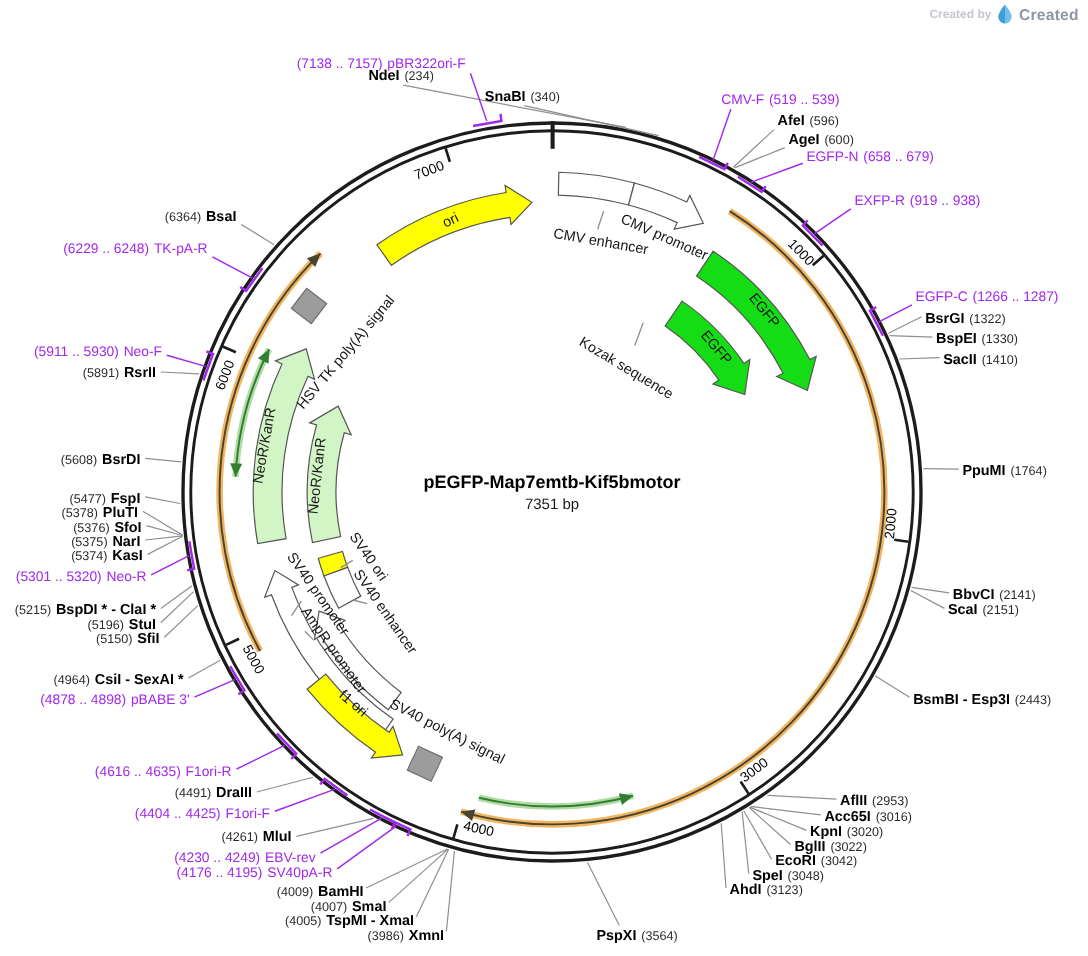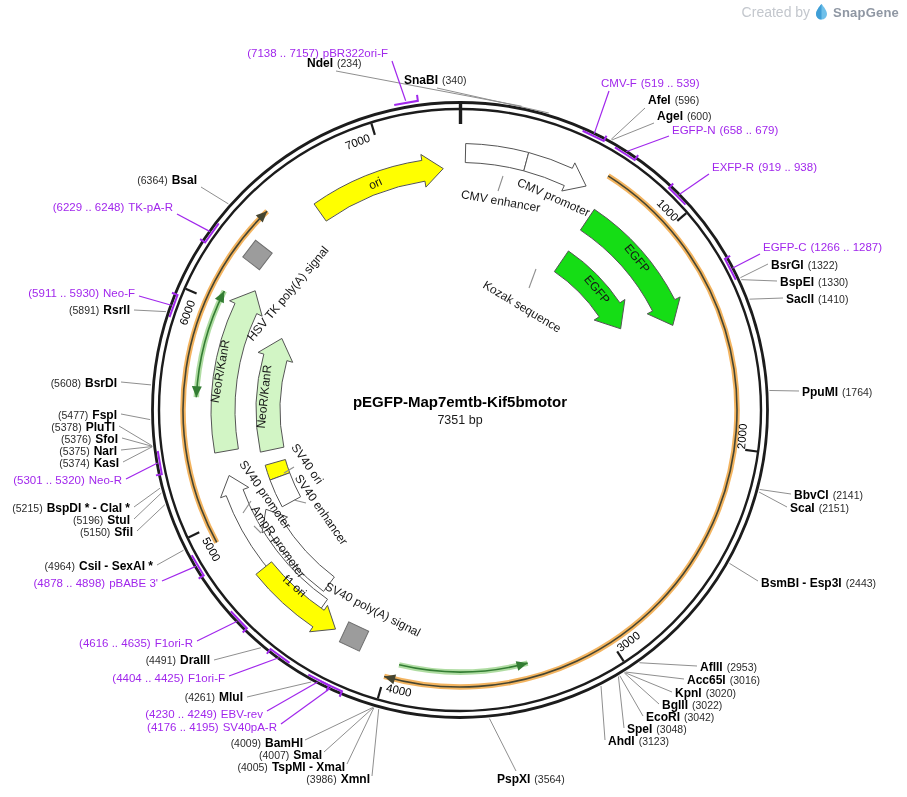--- a/index.html
+++ b/index.html
@@ -1,40 +1,40 @@
 <!DOCTYPE html>
 <html><head>
 <meta charset="utf-8">
 <style>
   html,body{margin:0;padding:0;background:#ffffff;}
   .stage{position:relative;width:907px;height:797px;background:#ffffff;overflow:hidden;
          font-family:"Liberation Sans", sans-serif;}
   .watermark{position:absolute;top:4px;right:8px;display:flex;align-items:center;gap:5px;z-index:5;}
-  .watermark .created{font-size:14px;color:#c3c7cd;}
+  .watermark .created{font-size:10px;color:#c3c7cd;font-weight:bold;}
   .watermark .brand{font-size:13px;font-weight:bold;color:#8f97a3;letter-spacing:.2px;}
   svg text{font-family:"Liberation Sans", sans-serif;}
   .ename{font-weight:bold;font-size:12px;fill:#000000;}
   .epos{font-size:10.5px;fill:#2b2b2b;}
   .prm{font-size:11.5px;}
   .flab{font-size:12px;fill:#161616;}
   .ticknum{font-size:11.5px;fill:#000000;}
   .pname{font-weight:bold;font-size:15px;fill:#000000;}
   .psize{font-size:12.5px;fill:#1a1a1a;}
 </style>
 </head>
 <body>
 
 <div class="stage">
   <div class="watermark">
     <span class="created">Created by</span>
     <svg width="13" height="16" viewBox="0 0 13 16">
       <path d="M6.5 0 C6.5 0 12 6.2 12 10 A5.5 5.5 0 1 1 1 10 C1 6.2 6.5 0 6.5 0 Z" fill="#6fc0ea"></path>
       <path d="M6.5 0 C6.5 0 1 6.2 1 10 A5.5 5.5 0 0 0 6.5 15.5 Z" fill="#3f9ed6"></path>
     </svg>
-    <span class="brand">SnapGene</span>
+    <span class="brand">Created</span>
   </div>
 
   <svg id="map" width="907" height="797" viewBox="0 0 907 797">
     <g id="layer-spans">
         <g>
           <path d="M608.1060357686472,175.91966727446703 A277,277 0 0 1 384.15181721523936,676.4133126708377" fill="none" stroke="#f2ae52" stroke-width="5.5" opacity="0.92"></path>
           <path d="M608.1060357686472,175.91966727446703 A277,277 0 0 1 384.15181721523936,676.4133126708377" fill="none" stroke="#454531" stroke-width="1.6"></path>
           <path d="M384.15181721523936,676.4133126708377 L393.3623064768112,684.234238930717 L396.10050802138744,674.616429809026 Z" fill="#454531"></path>
         </g>
         <g>

